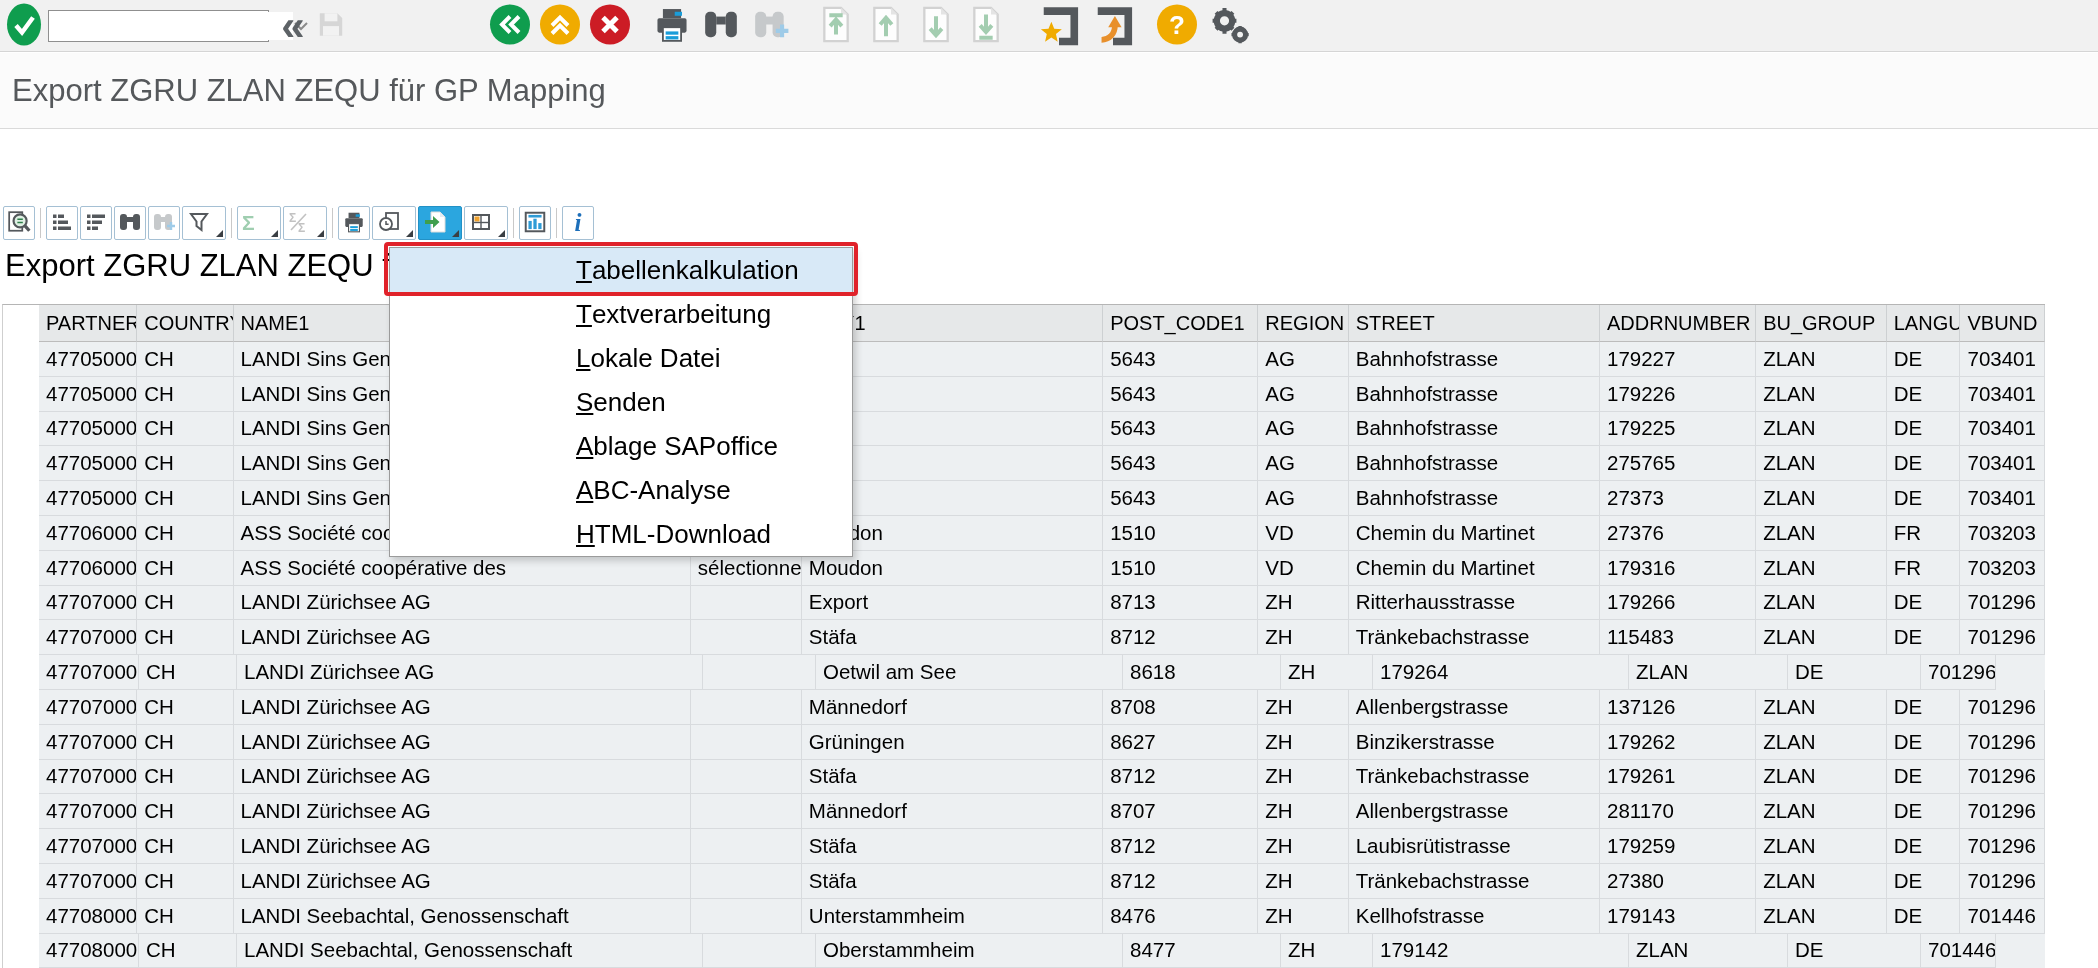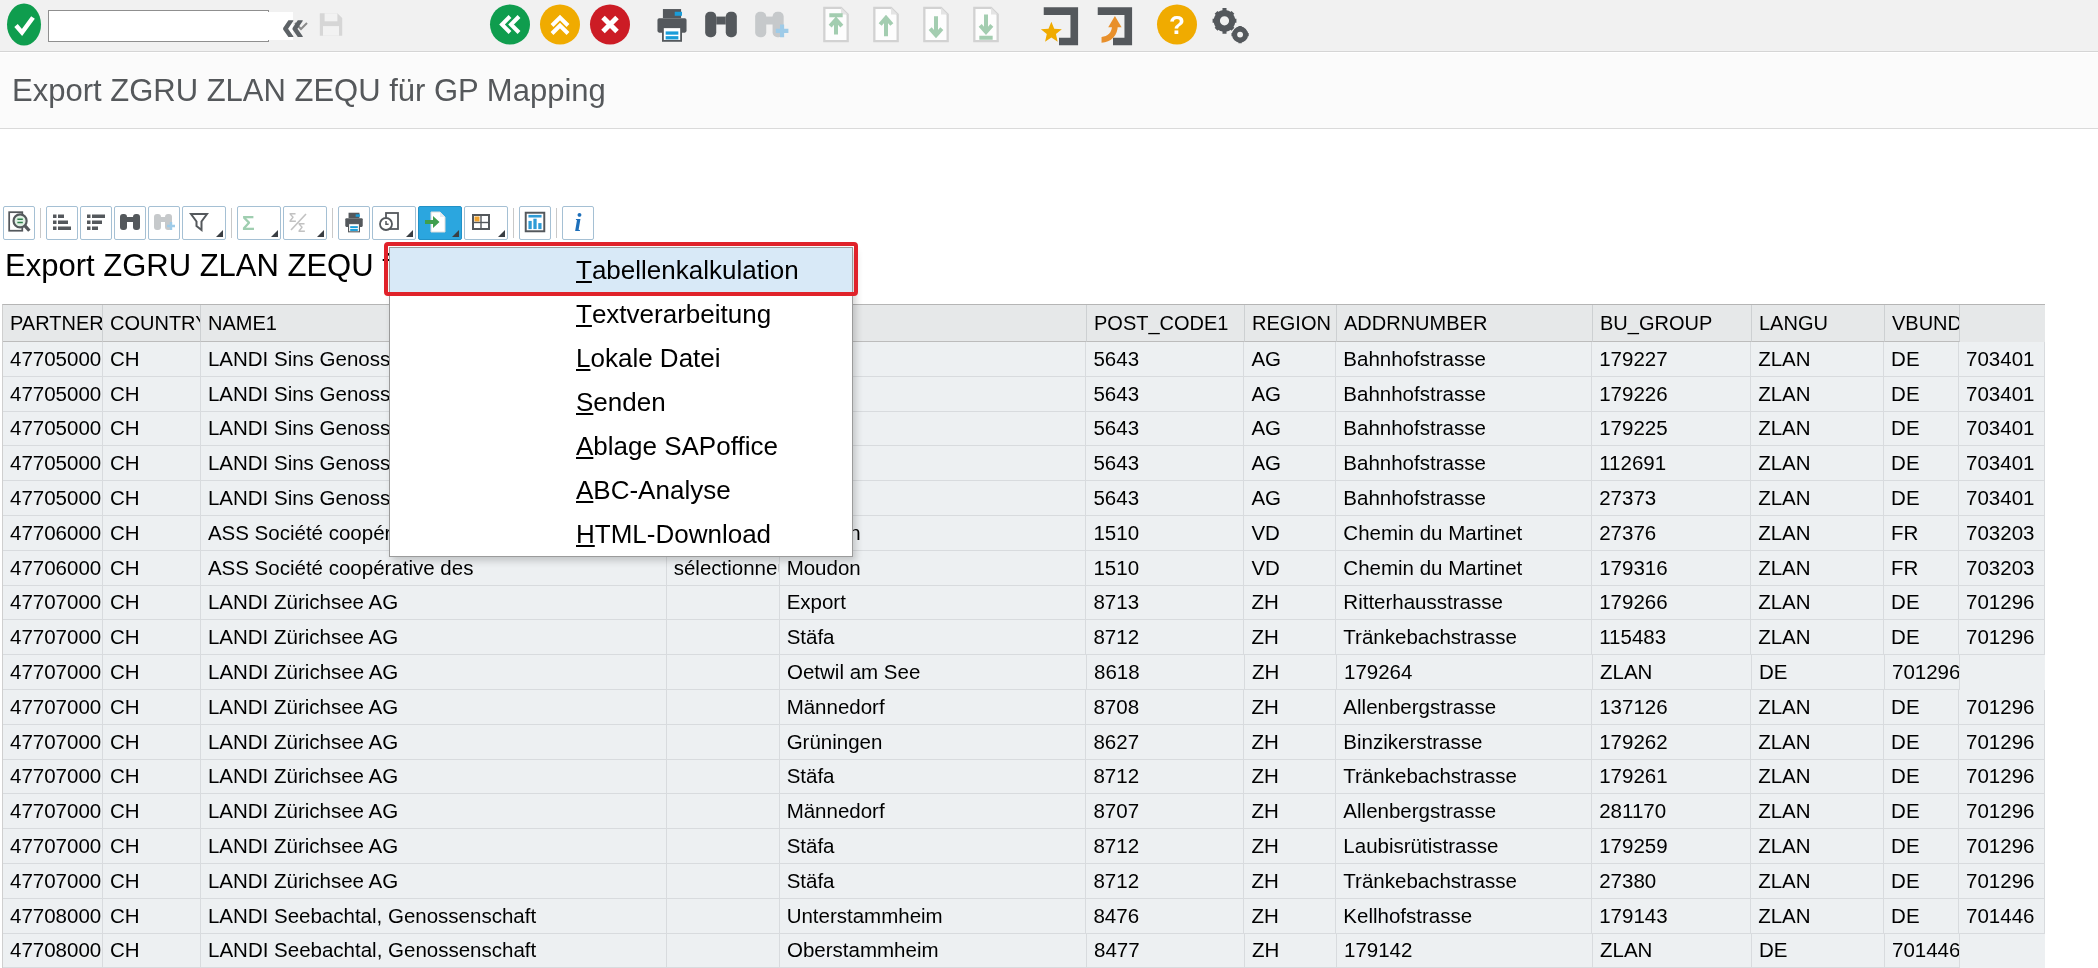--- a/index.html
+++ b/index.html
@@ -37,21 +37,21 @@
   .sep { width:1px; height:30px; background:#c9c9c9; margin:0 3px; }
   .g-sigma::before { content:"Σ"; font-size:21px; font-weight:bold; color:#9fceb0; }
   .g-info::before { content:"i"; font-family:"Liberation Serif",serif; font-style:italic;
                     font-weight:bold; font-size:25px; color:#1d6fba; }
 
   
   .alv-title { position:absolute; left:5px; top:248px; font-size:31px; color:#000; z-index:1; }
 
   
   .grid { position:absolute; left:2px; top:304px; width:2043px; border-top:1px solid #b5b5b5;
-          border-left:1px solid #cfcfcf; z-index:1; }
+          border-left:1px solid #cfcfcf; z-index:1;padding-left:36px; }
   .trow, .thead { display:flex; }
   .thead { height:37px; background:#e6e8e9; }
   .trow { height:34.8px; background:#edf0f2; }
   .cell { height:100%; padding-left:7px; display:flex; align-items:center; font-size:20.5px;
           color:#000; border-right:1px solid #d8dbde; border-bottom:1px solid #d8dbde;
           overflow:hidden; white-space:nowrap; }
   .thead .cell { font-size:20px; border-bottom:1px solid #bcbcbc; border-right:1px solid #cdd0d2; }
   .cell:nth-child(1){width:100px} .cell:nth-child(2){width:98px} .cell:nth-child(3){width:466px}
   .cell:nth-child(4){width:113px} .cell:nth-child(5){width:307px} .cell:nth-child(6){width:158px}
   .cell:nth-child(7){width:92px}  .cell:nth-child(8){width:256px} .cell:nth-child(9){width:159px}
@@ -326,20 +326,21 @@
 
   <div class="grid">
     <div class="thead">
         <div class="cell">PARTNER</div>
         <div class="cell">COUNTRY</div>
         <div class="cell">NAME1</div>
         <div class="cell">NAME2</div>
         <div class="cell">CITY1</div>
         <div class="cell">POST_CODE1</div>
         <div class="cell">REGION</div>
+        <div class="cell">STREET</div>
         <div class="cell">ADDRNUMBER</div>
         <div class="cell">BU_GROUP</div>
         <div class="cell">LANGU</div>
         <div class="cell">VBUND</div>
       </div>
     <div>
         <div class="trow">
           <div class="cell">47705000</div>
           <div class="cell">CH</div>
           <div class="cell">LANDI Sins Genossenschaft</div>
@@ -383,21 +384,21 @@
         </div>
         <div class="trow">
           <div class="cell">47705000</div>
           <div class="cell">CH</div>
           <div class="cell">LANDI Sins Genossenschaft</div>
           <div class="cell"></div>
           <div class="cell">Sins</div>
           <div class="cell">5643</div>
           <div class="cell">AG</div>
           <div class="cell">Bahnhofstrasse</div>
-          <div class="cell">112691</div>
+          <div class="cell">275765</div>
           <div class="cell">ZLAN</div>
           <div class="cell">DE</div>
           <div class="cell">703401</div>
         </div>
         <div class="trow">
           <div class="cell">47705000</div>
           <div class="cell">CH</div>
           <div class="cell">LANDI Sins Genossenschaft</div>
           <div class="cell"></div>
           <div class="cell">Sins</div>

